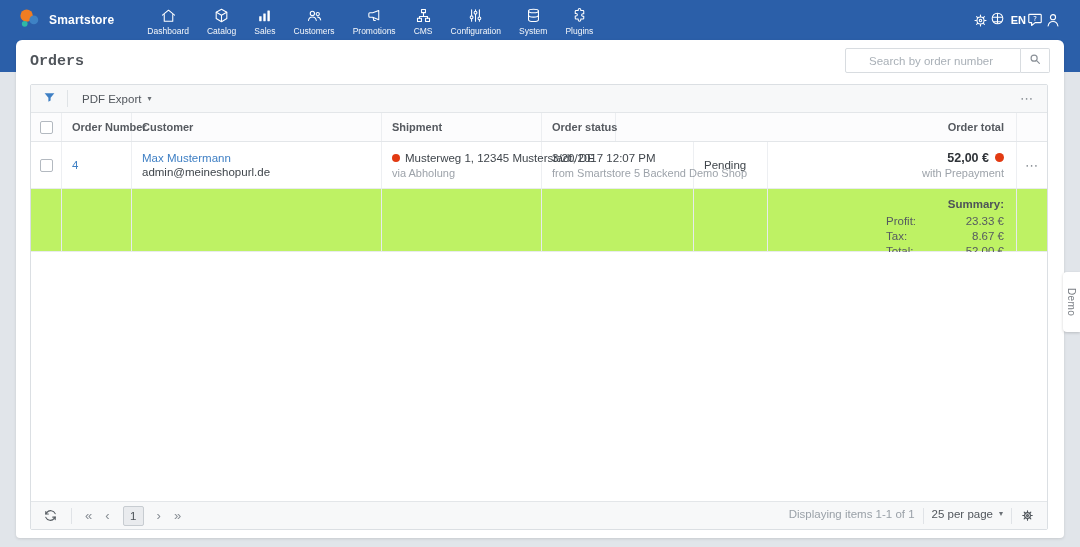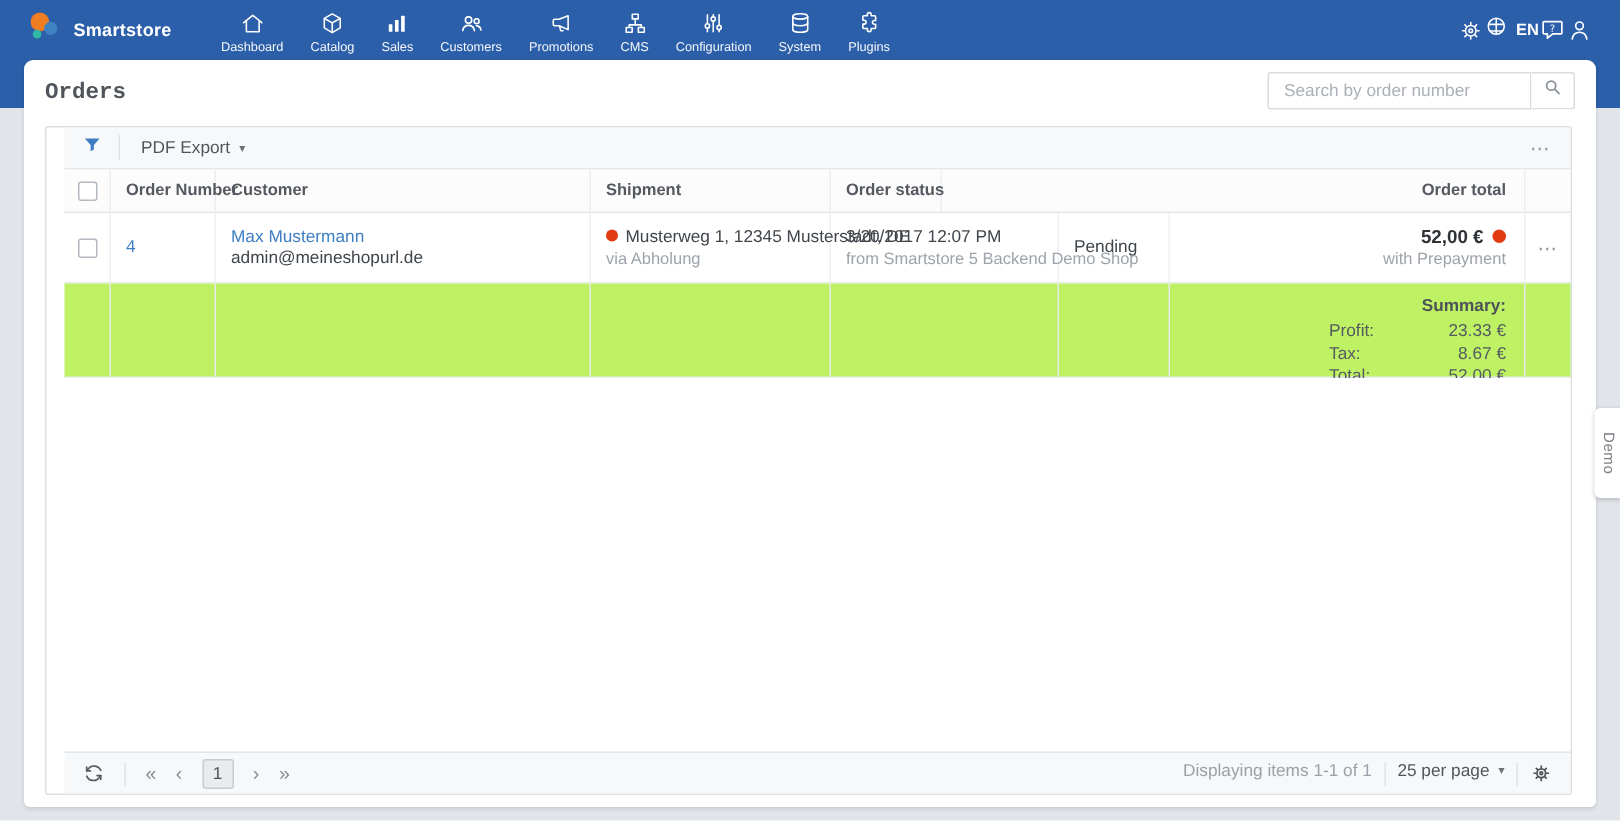--- a/index.html
+++ b/index.html
@@ -20,27 +20,27 @@
   .nav-label{font-size:8.5px;margin-top:2px;color:rgba(255,255,255,.95);white-space:nowrap;}
   .nav-right{margin-left:auto;display:flex;align-items:center;}
   .nav-right .rbtn{display:flex;align-items:center;gap:5px;cursor:pointer;}
   .lang-code{color:#fff;font-size:11px;font-weight:bold;}
   
   .panel{position:absolute;left:16px;top:40px;width:1048px;height:498px;background:#fff;
     border-radius:6px 6px 4px 4px;box-shadow:0 1px 3px rgba(0,0,0,.12);}
   .page-title{position:absolute;left:14px;top:13px;font-size:15px;font-weight:bold;color:#50555b;font-family:Liberation Mono, monospace;}
   .search{position:absolute;right:14px;top:8px;display:flex;}
   .search input{width:176px;height:25px;border:1px solid #d8dce0;border-radius:2px 0 0 2px;
-    padding:0 10px;font-size:11.5px;color:#444;outline:none;box-sizing:border-box;font-family:inherit;}
+    padding:0 23px;font-size:11.5px;color:#444;outline:none;box-sizing:border-box;font-family:inherit;}
   .search input::placeholder{color:#a9b0b7;}
   .search-btn{width:29px;height:25px;border:1px solid #d8dce0;border-left:none;border-radius:0 2px 2px 0;
     background:#fff;display:flex;align-items:center;justify-content:center;box-sizing:border-box;cursor:pointer;}
   
   .grid{position:absolute;left:14px;top:44px;width:1018px;height:446px;border:1px solid #dbdfe3;border-radius:2px;
-    display:flex;flex-direction:column;box-sizing:border-box;background:#fff;padding-left:12px;}
+    display:flex;flex-direction:column;box-sizing:border-box;background:#fff;}
   .g-toolbar{height:27px;background:#f7f8f9;border-bottom:1px solid #e3e6e9;display:flex;align-items:center;flex:0 0 auto;}
   .tb-filter{width:36px;height:100%;display:flex;align-items:center;justify-content:center;cursor:pointer;}
   .tb-sep{width:1px;height:17px;background:#dfe3e6;}
   .tb-pdf{display:flex;align-items:center;gap:6px;padding:0 14px;font-size:11.5px;color:#51565c;height:100%;cursor:pointer;}
   .caret{font-size:8px;color:#6b7076;line-height:1;}
   .more{color:#8f959b;font-size:13px;letter-spacing:1px;cursor:pointer;line-height:1;}
   .tb-more{margin-left:auto;padding-right:13px;}
   
   .w-check{width:31px;flex:0 0 auto;}
   .w-num{width:70px;flex:0 0 auto;}

